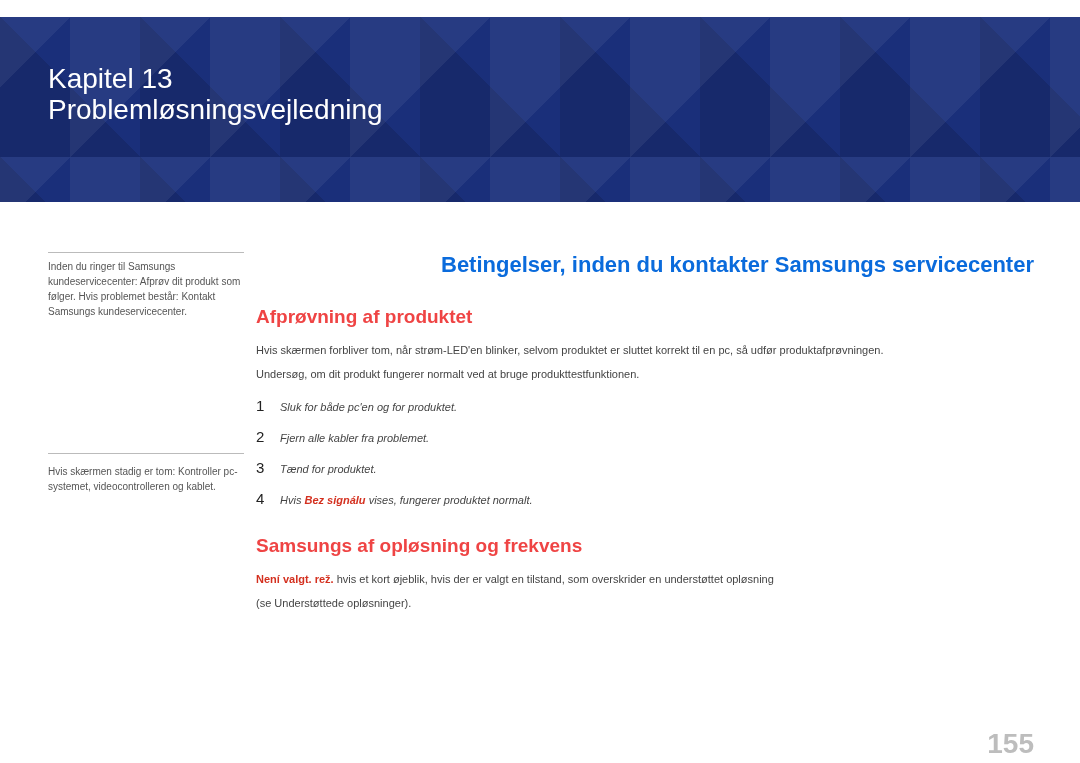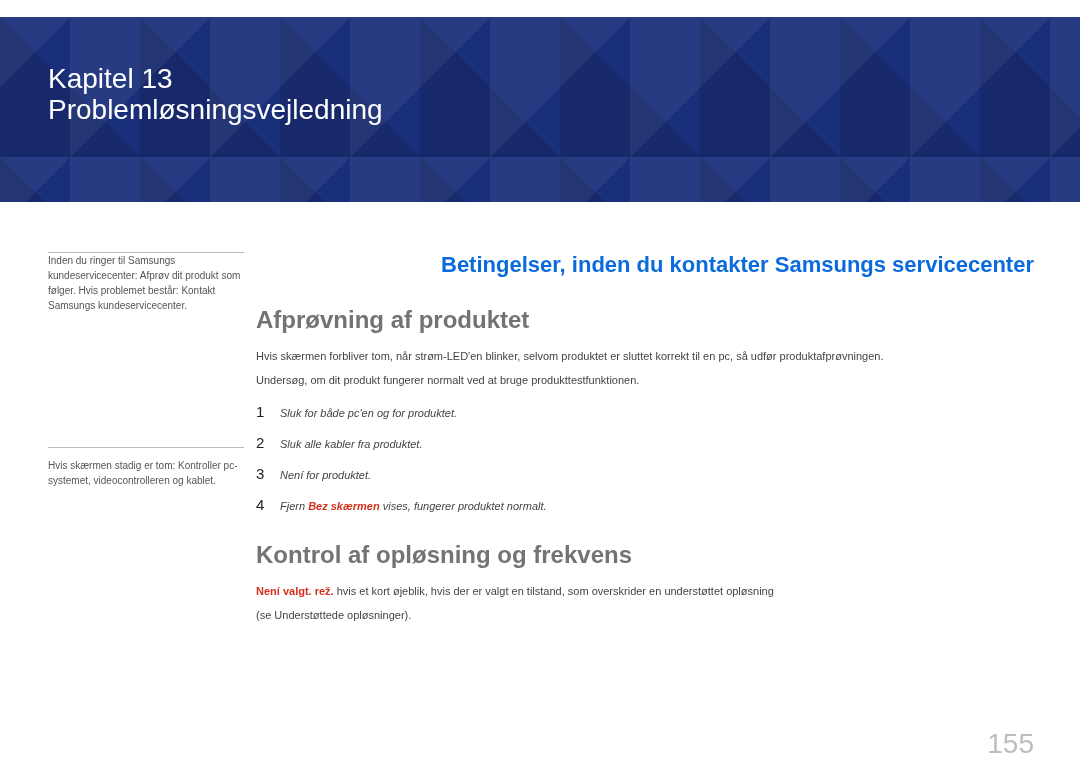--- a/index.html
+++ b/index.html
@@ -20,35 +20,35 @@
     padding: 46px 0 0 48px;
     color: #fff;
   }
   .banner h1 { font-weight: 300; font-size: 28px; line-height: 1.12; }
   .chapter-line { display: block; }
   .chapter-title { display: block; }
 
   
   .content { display: flex; padding: 50px 46px 0 48px; }
   .side { width: 196px; flex: 0 0 196px; font-size: 10px; line-height: 1.5; color: #555; }
-  .side .note { border-top: 1px solid #bbb; margin-bottom: 134px; }
+  .side .note { border-top: 1px solid #bbb; padding-top: 6px; margin-bottom: 134px; }
   .side .note2 { border-top: 1px solid #bbb; padding-top: 10px; }
   .main { flex: 1; padding-left: 12px; }
 
   .sec-title { color: #0a6bdc; font-size: 22px; font-weight: 600; margin-bottom: 28px; text-align: right; }
-  .sub-title { color: #737373; font-size: 24px; font-weight: 600; margin: 0 0 14px 0; }
+  .sub-title { color: #ef4444; font-size: 19px; font-weight: 600; margin: 0 0 14px 0; }
   .para { font-size: 11px; color: #444; line-height: 1.6; margin-bottom: 6px; }
 
   ol.steps { list-style: none; margin: 14px 0 28px 0; }
   ol.steps li { display: flex; align-items: baseline; font-size: 11px; color: #444; margin-bottom: 14px; }
   ol.steps .num { display: inline-block; width: 24px; font-size: 15px; font-weight: 400; color: #222; }
   ol.steps .txt { flex: 1; font-style: italic; }
   .hl-red { color: #d4301f; font-weight: 700; }
 
-  .page-num { position: absolute; right: 46px; bottom: 20px; font-size: 28px; color: #bdbdbd; font-weight: 400; }
+  .page-num { position: absolute; right: 46px; bottom: 20px; font-size: 28px; color: #bdbdbd; font-weight: 700; }
 </style>
 </head>
 <body>
 
 <div class="page">
 
   <div class="banner">
     <h1>
       <span class="chapter-line">Kapitel  13</span>
       <span class="chapter-title">Problemløsningsvejledning</span>
@@ -70,35 +70,35 @@
       <p class="para">Hvis skærmen forbliver tom, når strøm-LED'en blinker, selvom produktet er sluttet korrekt til en pc, så udfør produktafprøvningen.</p>
       <p class="para">Undersøg, om dit produkt fungerer normalt ved at bruge produkttestfunktionen.</p>
 
       <ol class="steps">
         <li>
           <span class="num">1</span>
           <span class="txt">Sluk for både pc'en og for produktet.</span>
         </li>
         <li>
           <span class="num">2</span>
-          <span class="txt">Sluk alle kabler fra produktet.</span>
+          <span class="txt">Fjern alle kabler fra problemet.</span>
         </li>
         <li>
           <span class="num">3</span>
-          <span class="txt">Není for produktet.</span>
+          <span class="txt">Tænd for produktet.</span>
         </li>
         <li>
           <span class="num">4</span>
           <span class="txt">
-            <span>Fjern </span><span class="hl-red">Bez skærmen</span><span> vises, fungerer produktet normalt.</span>
+            <span>Hvis </span><span class="hl-red">Bez signálu</span><span> vises, fungerer produktet normalt.</span>
           </span>
         </li>
       </ol>
 
-      <h3 class="sub-title">Kontrol af opløsning og frekvens</h3>
+      <h3 class="sub-title">Samsungs af opløsning og frekvens</h3>
       <p class="para">
         <span class="hl-red">Není valgt. rež.</span><span> hvis et kort øjeblik, hvis der er valgt en tilstand, som overskrider en understøttet opløsning</span>
       </p>
       <p class="para">(se Understøttede opløsninger).</p>
 
     </main>
   </div>
 
   <div class="page-num">155</div>
 </div>

